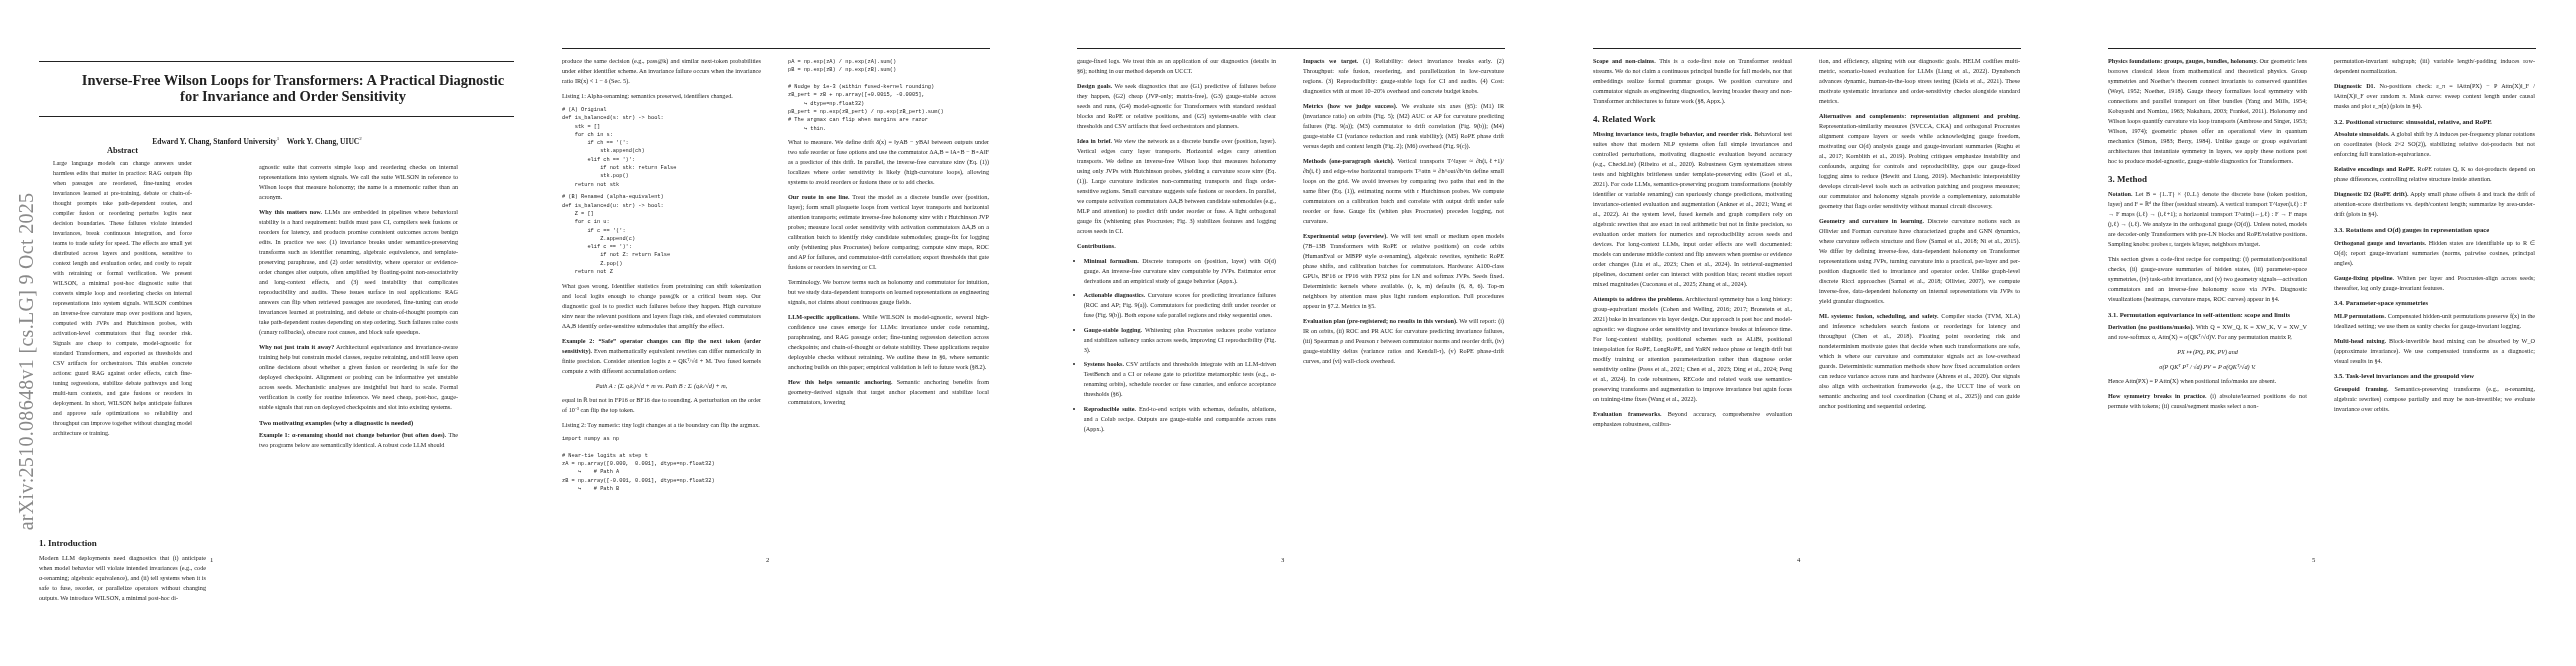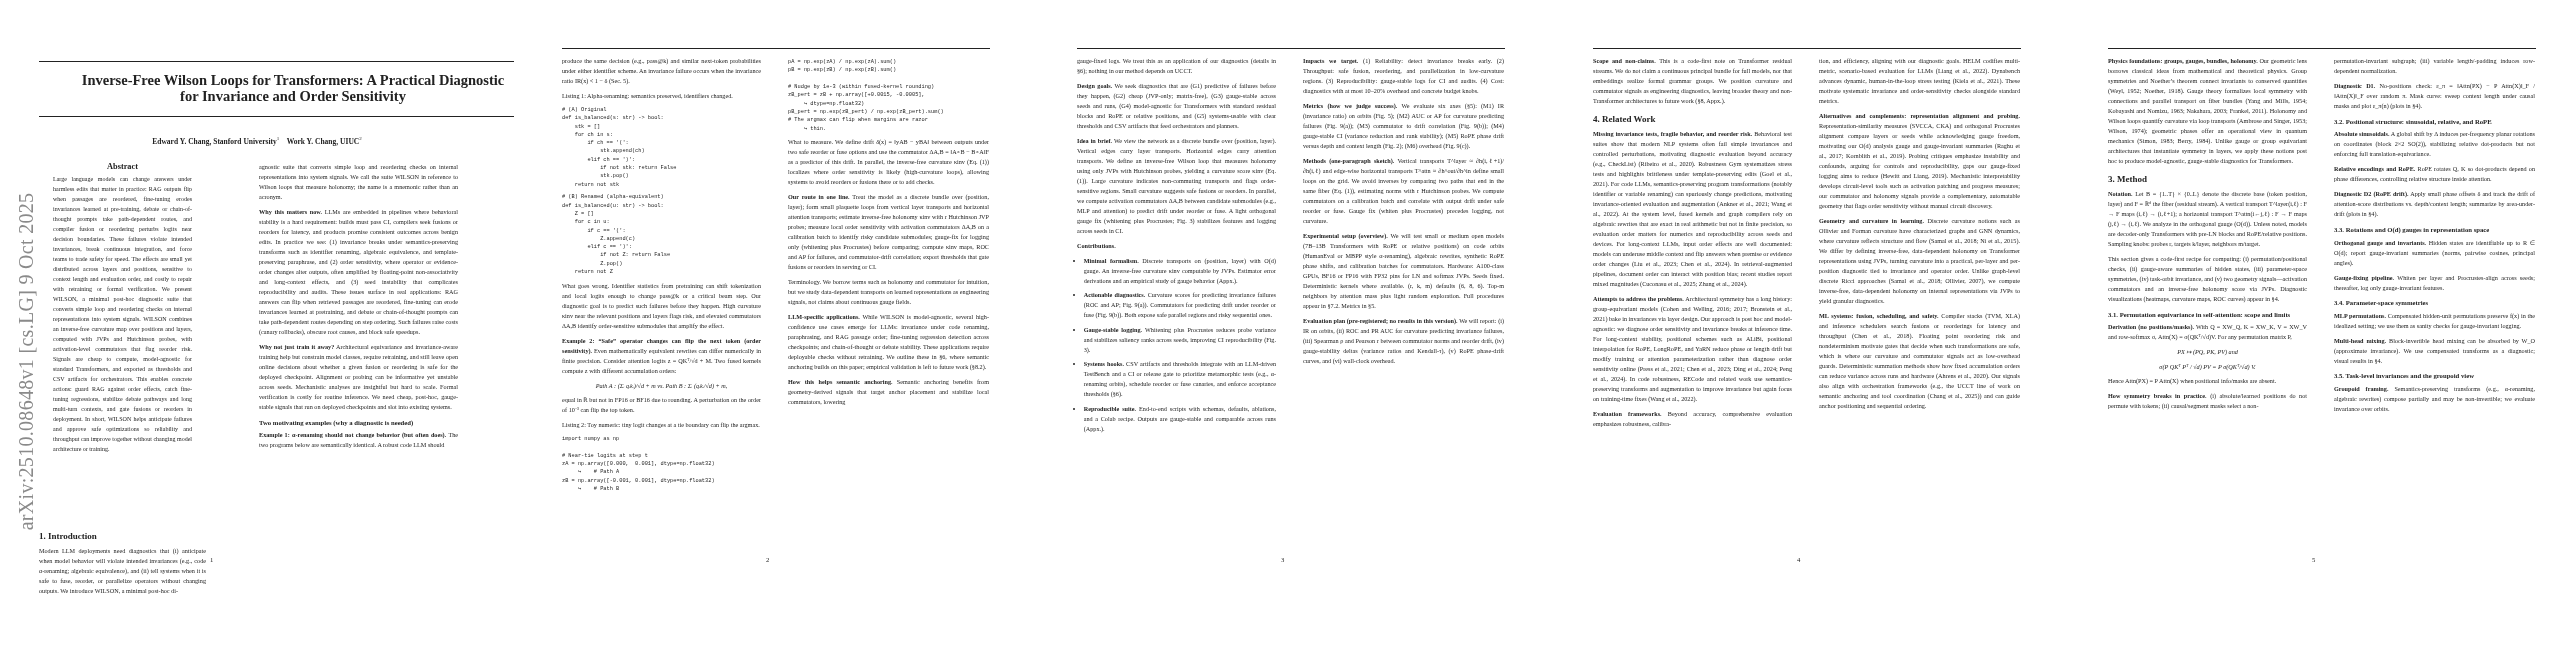--- a/index.html
+++ b/index.html
@@ -33,26 +33,26 @@
     </div>
   <div class="rule" style="left:39px;width:475px;top:61px"></div>
   <div class="title">Inverse-Free Wilson Loops for Transformers: A Practical Diagnostic for Invariance and Order Sensitivity</div>
   <div class="rule" style="left:39px;width:475px;top:116px"></div>
   <div class="authors">
     <span>Edward Y. Chang, Stanford University</span><sup>1</sup>
     &nbsp;&nbsp;
     <span>Work Y. Chang, UIUC</span><sup>2</sup>
   </div>
 
-  <div class="col" style="left:53px;top:162px;width:139px">
+  <div class="col" style="left:53px;top:146px;width:139px">
     <div class="abs-title">Abstract</div>
     <p style="font-size:6px;line-height:10px">Large language models can change answers under harmless edits that matter in practice: RAG outputs flip when passages are reordered, fine-tuning erodes invariances learned at pre-training, debate or chain-of-thought prompts take path-dependent routes, and compiler fusion or reordering perturbs logits near decision boundaries. These failures violate intended invariances, break continuous integration, and force teams to trade safety for speed. The effects are small yet distributed across layers and positions, sensitive to context length and evaluation order, and costly to repair with retraining or formal verification. We present WILSON, a minimal post-hoc diagnostic suite that converts simple loop and reordering checks on internal representations into system signals. WILSON combines an inverse-free curvature map over positions and layers, computed with JVPs and Hutchinson probes, with activation-level commutators that flag reorder risk. Signals are cheap to compute, model-agnostic for standard Transformers, and exported as thresholds and CSV artifacts for orchestrators. This enables concrete actions: guard RAG against order effects, catch fine-tuning regressions, stabilize debate pathways and long multi-turn contexts, and gate fusions or reorders in deployment. In short, WILSON helps anticipate failures and approve safe optimizations so reliability and throughput can improve together without changing model architecture or training.</p>
   </div>
   <div class="col" style="left:39px;top:527px;width:167px">
-    <h2 style="margin-top:4px">1. Introduction</h2>
+    <h2 style="margin-top:11px">1. Introduction</h2>
     <p>Modern LLM deployments need diagnostics that (i) anticipate when model behavior will violate intended invariances (e.g., code α-renaming; algebraic equivalence), and (ii) tell systems when it is safe to fuse, reorder, or parallelize operators without changing outputs. We introduce WILSON, a minimal post-hoc di-</p>
   </div>
 
   <div class="col" style="left:259px;top:162px;width:199px">
     <p>agnostic suite that converts simple loop and reordering checks on internal representations into system signals. We call the suite WILSON in reference to Wilson loops that measure holonomy; the name is a mnemonic rather than an acronym.</p>
     <p><b>Why this matters now.</b> <span>LLMs are embedded in pipelines where behavioral stability is a hard requirement: builds must pass CI, compilers seek fusions or reorders for latency, and products promise consistent outcomes across benign edits. In practice we see: (1) invariance breaks under semantics-preserving transforms such as identifier renaming, algebraic equivalence, and template-preserving paraphrase, and (2) order sensitivity, where operator or evidence-order changes alter outputs, often amplified by floating-point non-associativity and long-context effects, and (3) seed instability that complicates reproducibility and audits. These issues surface in real applications: RAG answers can flip when retrieved passages are reordered, fine-tuning can erode invariances learned at pretraining, and debate or chain-of-thought prompts can take path-dependent routes depending on step ordering. Such failures raise costs (canary rollbacks), obscure root causes, and block safe speedups.</span></p>
     <p><b>Why not just train it away?</b> <span>Architectural equivariance and invariance-aware training help but constrain model classes, require retraining, and still leave open online decisions about whether a given fusion or reordering is safe for the deployed checkpoint. Alignment or probing can be informative yet unstable across seeds. Mechanistic analyses are insightful but hard to scale. Formal verification is costly for routine inference. We need cheap, post-hoc, gauge-stable signals that run on deployed checkpoints and slot into existing systems.</span></p>
     <h3>Two motivating examples (why a diagnostic is needed)</h3>
     <p><b>Example 1: α-renaming should not change behavior (but often does).</b> <span>The two programs below are semantically identical. A robust code LLM should</span></p>
   </div>

